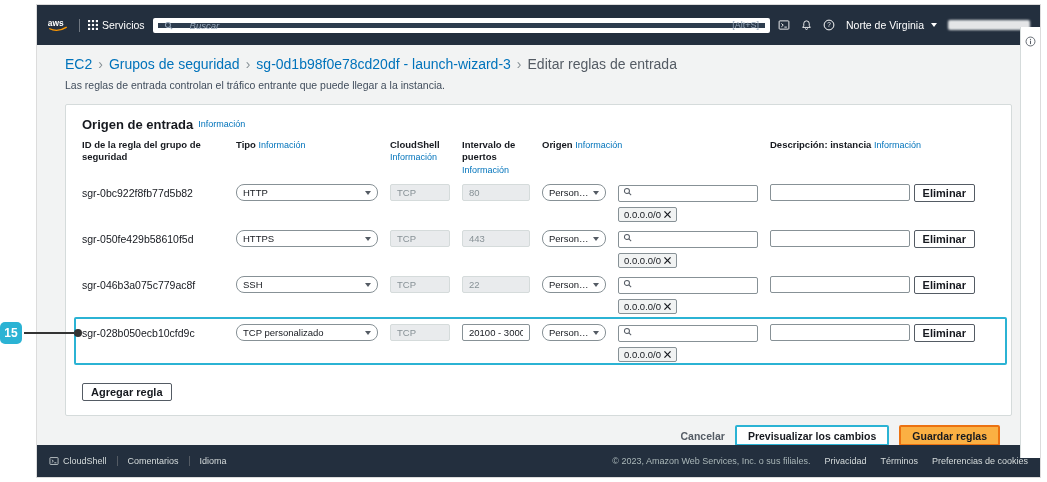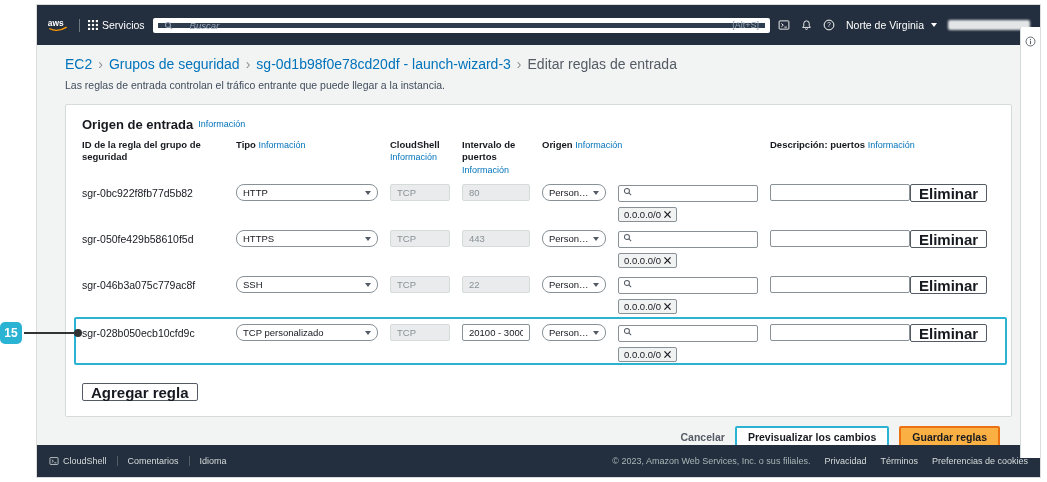--- a/index.html
+++ b/index.html
@@ -76,21 +76,21 @@
   .search-field { position:relative; }
   .search-field svg { position:absolute; left:5px; top:4px; pointer-events:none; }
   .search-field .input { padding-left:19px; }
 
   .tag-line { margin-top:2px; padding-left:536px; height:15px; }
   .tag { display:inline-flex; align-items:center; gap:3px; height:15px; padding:0 5px;
          background:#f1f3f3; border:1px solid #879196; border-radius:2px; font-size:9.5px; color:#16191f; }
   .tag svg { cursor:pointer; }
 
   .btn-sec { height:18px; background:#fff; border:1px solid #545b64; border-radius:2px;
-             font-size:15px; font-weight:bold; color:#16191f; padding:0 8px;
+             font-size:11px; font-weight:bold; color:#16191f; padding:0 8px;
              font-family:inherit; cursor:pointer; white-space:nowrap; }
   .add-rule { margin-top:12px; }
 
   .highlight-row { border:2px solid var(--accent,#2bb3d4); border-radius:2px;
                    margin:-4px -12px 6px -8px; padding:4px 10px 4px 6px; }
 
   
   .actions { display:flex; justify-content:flex-end; align-items:center; gap:10px; margin-top:9px; padding-right:12px; }
   .btn-link { background:none; border:none; font-family:inherit; font-size:10.5px; font-weight:bold;
               color:#545b64; cursor:pointer; }
@@ -188,21 +188,21 @@
 
     <div class="panel">
       <div class="panel-title"><span>Origen de entrada</span><a class="info-link">Información</a></div>
 
       <div class="thead">
         <div class="c-id th">ID de la regla del grupo de seguridad</div>
         <div class="c-type th"><span>Tipo</span> <a class="info-link">Información</a></div>
         <div class="c-proto th"><span>CloudShell</span><br><a class="info-link">Información</a></div>
         <div class="c-port th"><span>Intervalo de puertos</span><br><a class="info-link">Información</a></div>
         <div class="c-srchead th"><span>Origen</span> <a class="info-link">Información</a></div>
-        <div class="th"><span>Descripción: puertos</span> <a class="info-link">Información</a></div>
+        <div class="th"><span>Descripción: instancia</span> <a class="info-link">Información</a></div>
       </div>
 
       
       <div class="rule-row">
         <div class="row-line">
           <div class="c-id cell-id">sgr-0bc922f8fb77d5b82</div>
           <div class="c-type select">
               <span class="val">HTTP</span>
               <span class="chev"></span>
             </div>

